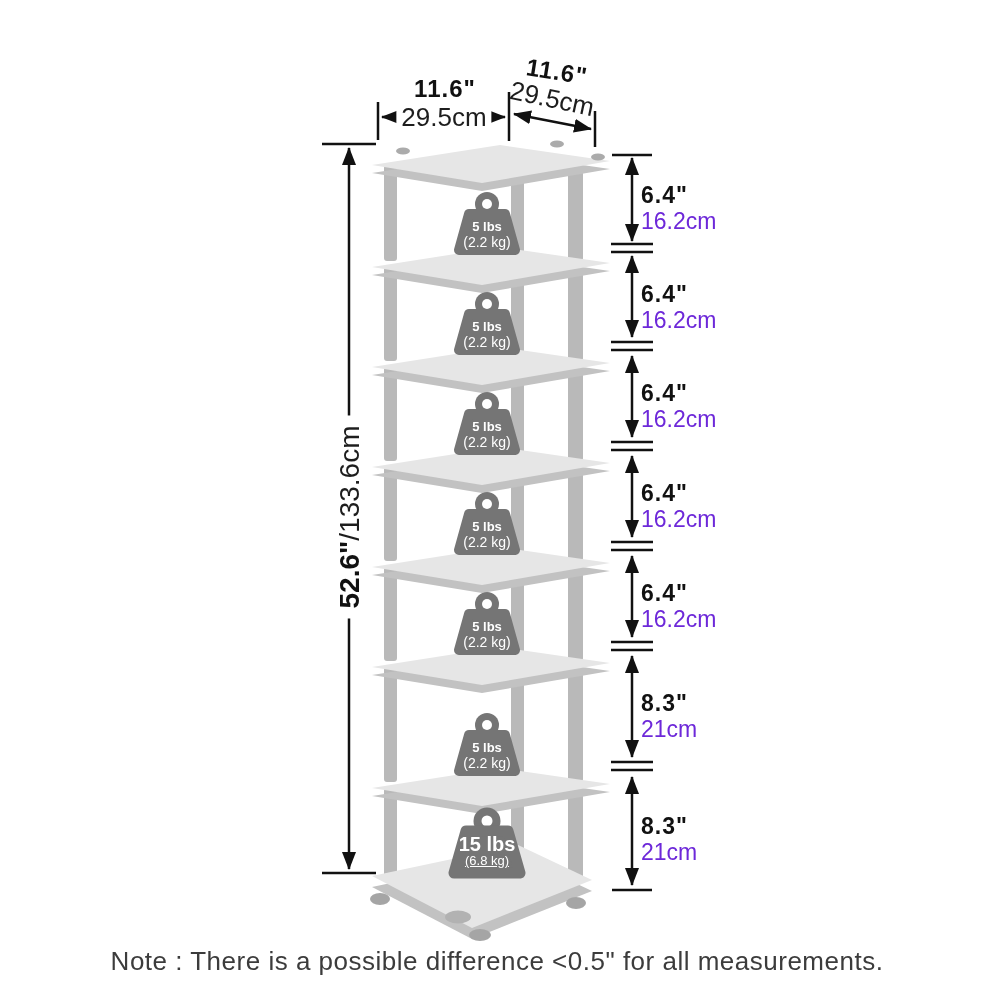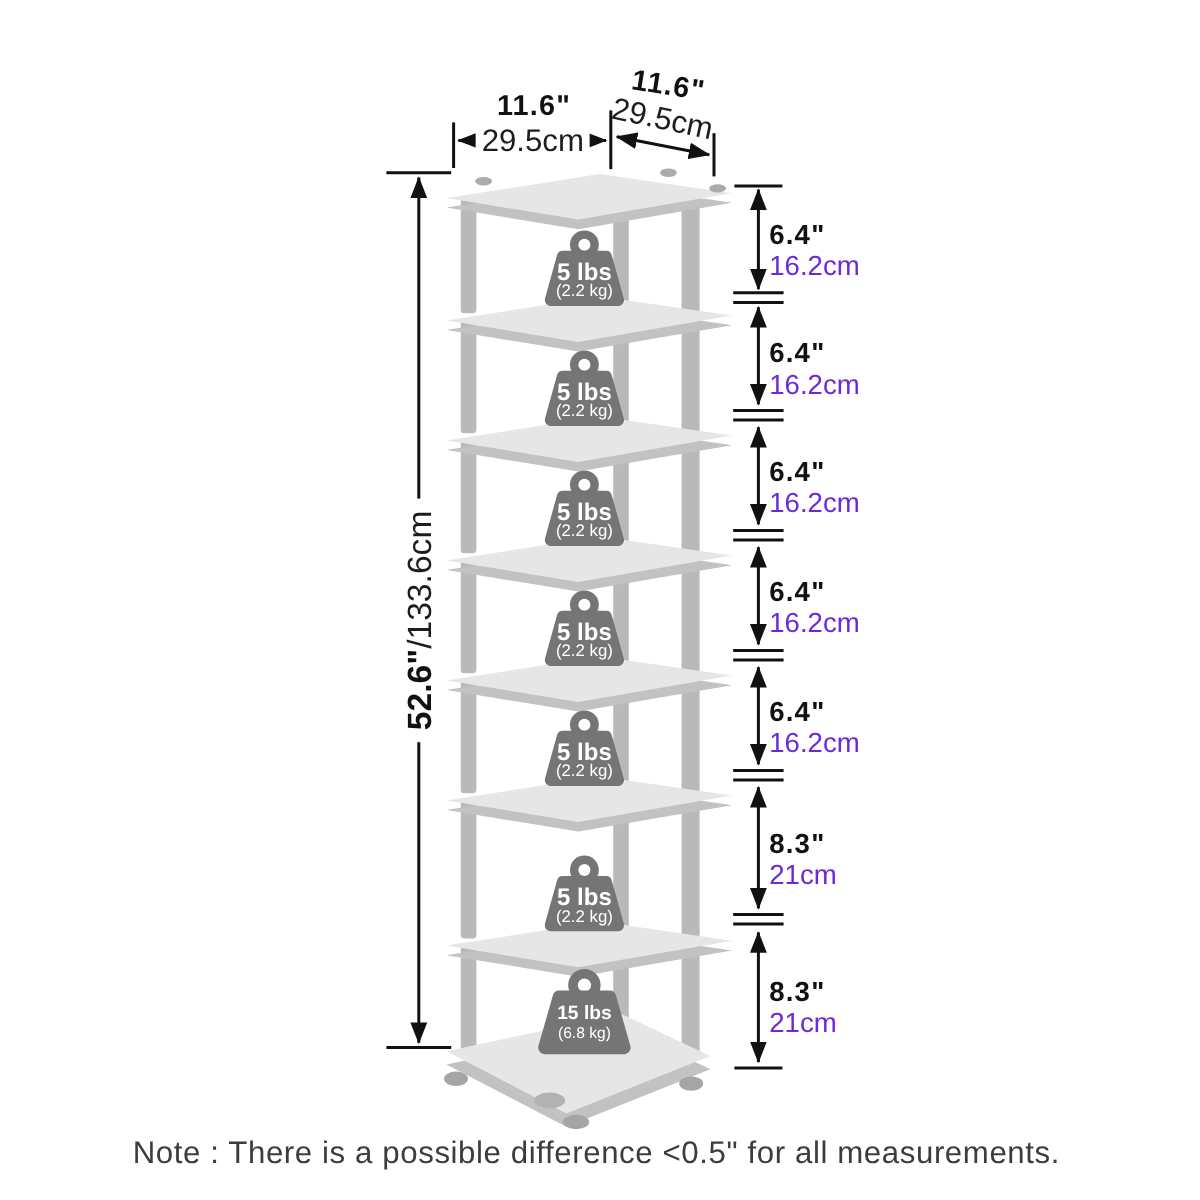--- a/index.html
+++ b/index.html
@@ -12,24 +12,24 @@
   .in-lbl{font-weight:bold;font-size:24px;letter-spacing:1px;}
   .cm-lbl{font-size:26px;color:#1d1d1d;font-weight:normal;}
   .bg{background:#ffffff;padding:0 5px;}
   .h-lbl{transform:translate(-50%,-50%) rotate(-90deg);background:#fff;padding:0 10px;font-size:28px;}
   .h-lbl .num{font-weight:bold;}
   .h-lbl .rest{font-weight:normal;color:#1d1d1d;}
   .tier-lbl{position:absolute;left:641px;text-align:left;}
   .tier-lbl .t-in{font-weight:bold;font-size:23px;line-height:26px;color:#111;letter-spacing:1px;}
   .tier-lbl .t-cm{font-size:23px;line-height:26px;color:#6d28d9;}
   .w-lbl{position:absolute;transform:translateX(-50%);text-align:center;color:#fff;}
-  .w-lbl .w-lbs{font-size:20px;font-weight:bold;line-height:16px;}
+  .w-lbl .w-lbs{font-size:13px;font-weight:bold;line-height:16px;}
   .w-lbl .w-kg{font-size:14px;line-height:14px;}
-  .w-big .w-lbs{font-size:16px;line-height:17px;}
-  .w-big .w-kg{font-size:13px;line-height:15px;}
+  .w-big .w-lbs{font-size:20px;line-height:17px;}
+  .w-big .w-kg{font-size:13px;line-height:15px;text-decoration:underline;}
   .note{position:absolute;transform:translate(-50%,-50%);font-size:26px;color:#3c3c3c;white-space:nowrap;letter-spacing:0.5px;}
 </style>
 </head>
 <body>
 
 <div id="canvas">
 
   <svg id="rack-svg" width="1000" height="1000" viewBox="0 0 1000 1000">
     <defs>
       <marker id="arr" markerUnits="userSpaceOnUse" markerWidth="18" markerHeight="14" viewBox="0 0 18 14" refX="17" refY="7" orient="auto-start-reverse">

